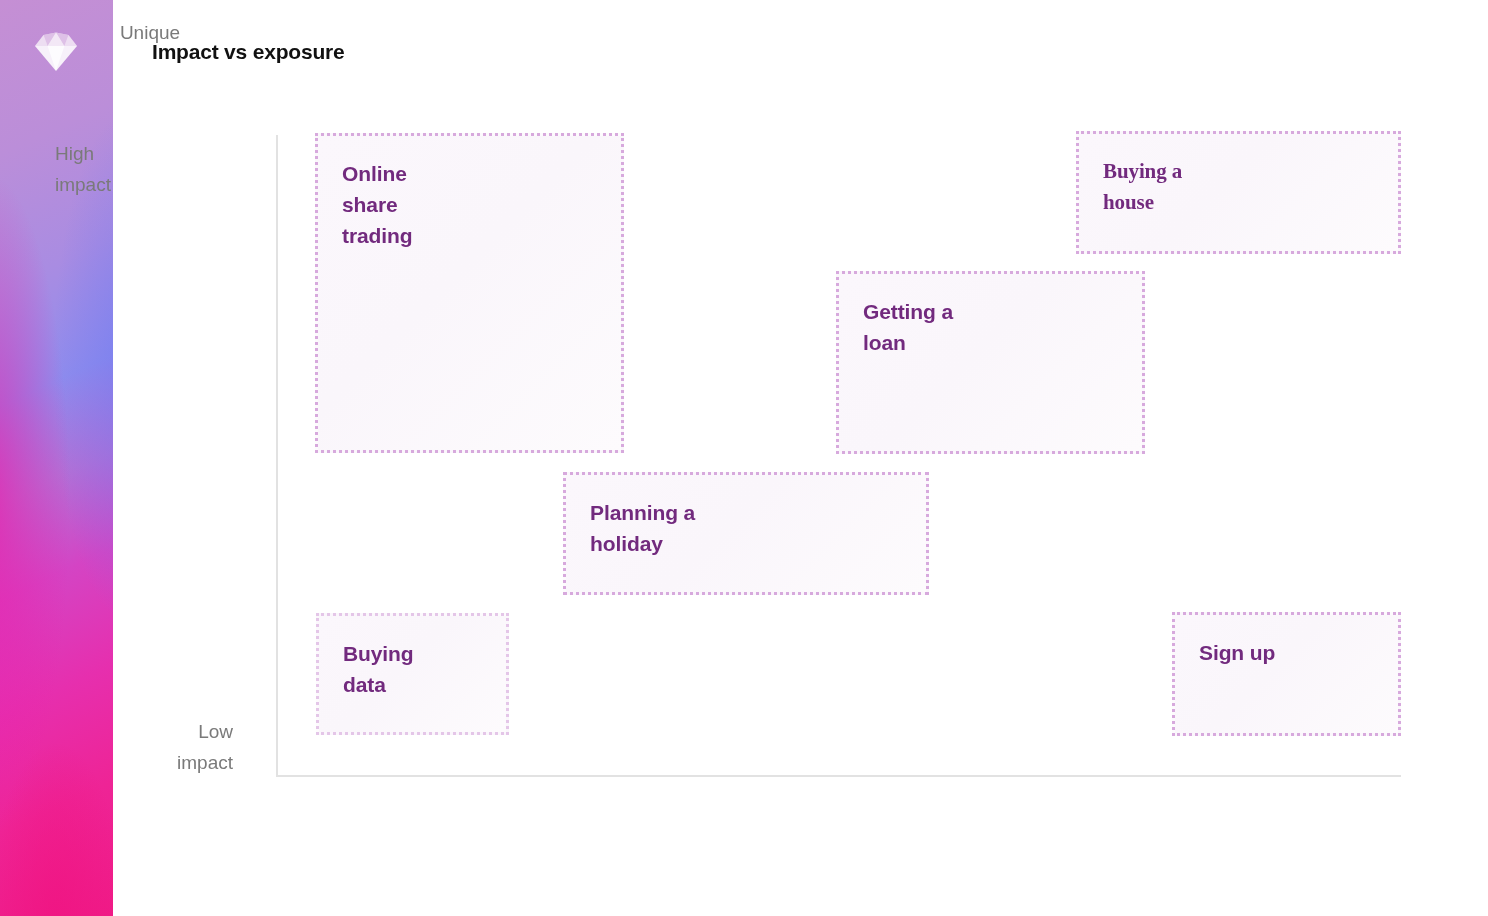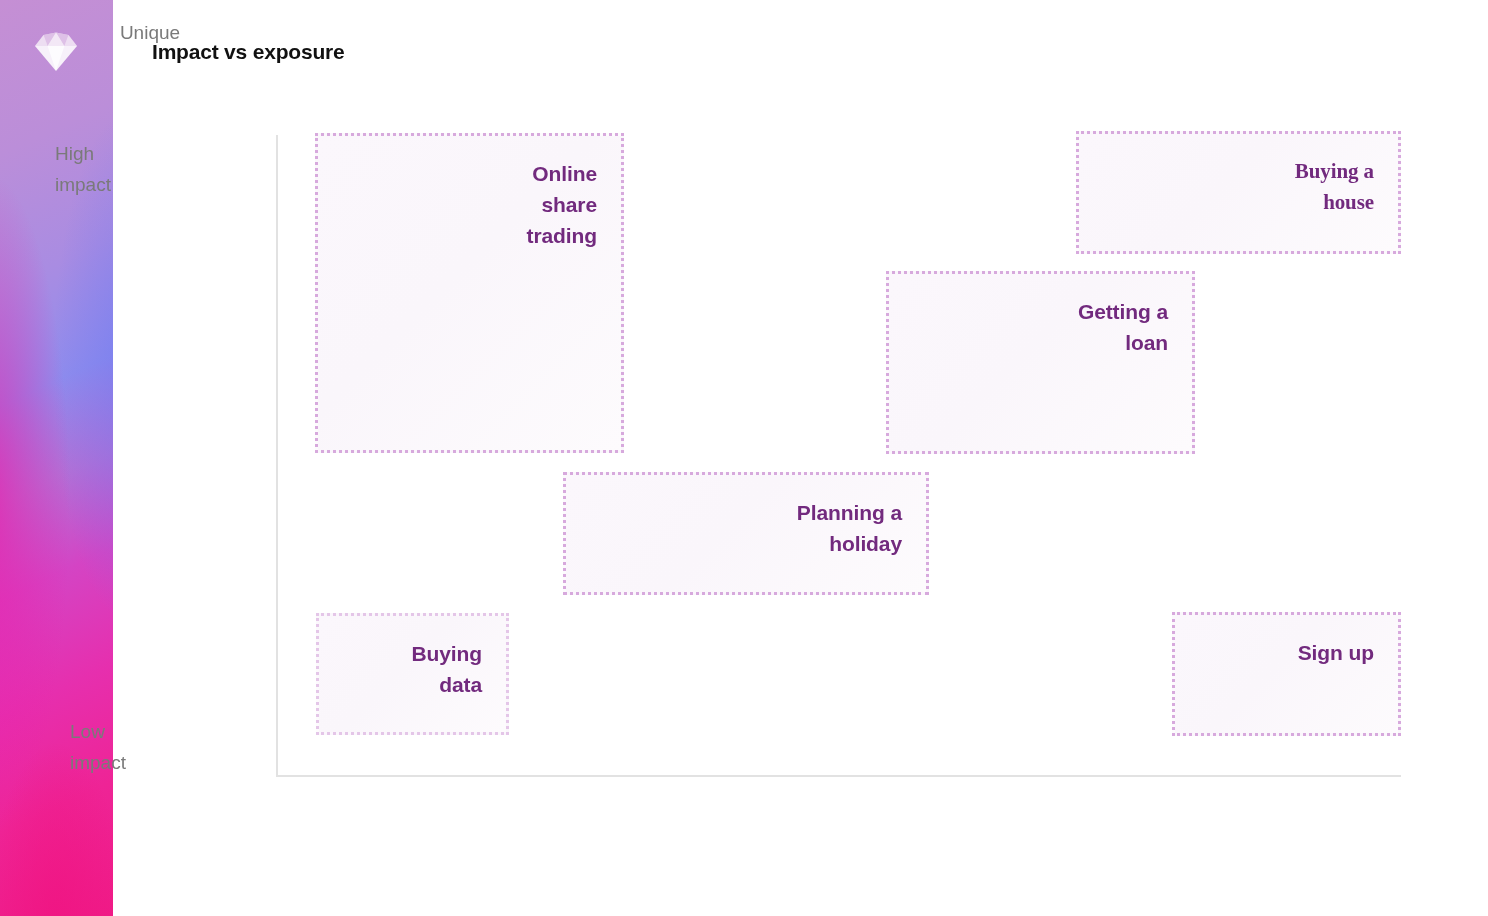--- a/index.html
+++ b/index.html
@@ -55,34 +55,34 @@
     position:absolute; left:276px; top:775px; width:1125px; height:2px;
     background:#e2e2e2;
   }
 
   .axis-label {
     position:absolute;
     font-size:19px; color:#7a7a7a; line-height:1.62;
     white-space:pre-line;
   }
   #y-label-high { left:55px; top:139px; width:185px; }
-  #y-label-low  { left:70px; top:717px; width:185px; }
+  #y-label-low  { left:48px; top:717px; width:185px; text-align:right; }
   #x-label-left  { left:278px; top:823px; font-size:19px; color:#7a7a7a; }
   #x-label-right { left:1100px; top:823px; width:300px; text-align:center; font-size:19px; color:#7a7a7a; }
 
   
   .matrix-box {
     position:absolute;
     border:3px dotted #d7a9dd;
     background:linear-gradient(135deg,#fbf7fc 0%,#faf6fb 45%,#fdfbfd 100%);
     padding:22px 24px 0 24px;
   }
   .matrix-box .box-label {
     font-size:21px; font-weight:bold; color:#722a7e;
-    line-height:1.48; white-space:pre-line; letter-spacing:-.1px;text-align:right;
+    line-height:1.48; white-space:pre-line; letter-spacing:-.1px;
   }
   .box-pale { border-color:#e4c6e8; }
 </style>
 </head>
 <body>
 
 <div id="sidebar-rail">
   <svg id="rail-logo" viewBox="0 0 46 42" fill="none">
     <path d="M10.5 4 L23 1.6 L35.5 4 L44 15 L23 40 L2 15 Z" fill="#ffffff" fill-opacity="0.97"></path>
     <path d="M10.5 4 L14.6 15 L23 1.6 Z" fill="#c58fd4" fill-opacity="0.55"></path>
@@ -111,21 +111,21 @@
   <div class="box-label">Online
 share
 trading</div>
 </div>
 
 <div class="matrix-box" style="left:1076px; top:131px; width:325px; height:123px;font-family:Liberation Serif, serif;">
   <div class="box-label">Buying a
 house</div>
 </div>
 
-<div class="matrix-box" style="left:886px; top:271px; width:309px; height:183px;">
+<div class="matrix-box" style="left:836px; top:271px; width:309px; height:183px;">
   <div class="box-label">Getting a
 loan</div>
 </div>
 
 <div class="matrix-box" style="left:563px; top:472px; width:366px; height:123px;">
   <div class="box-label">Planning a
 holiday</div>
 </div>
 
 <div class="matrix-box box-pale" style="left:316px; top:613px; width:193px; height:122px;">

